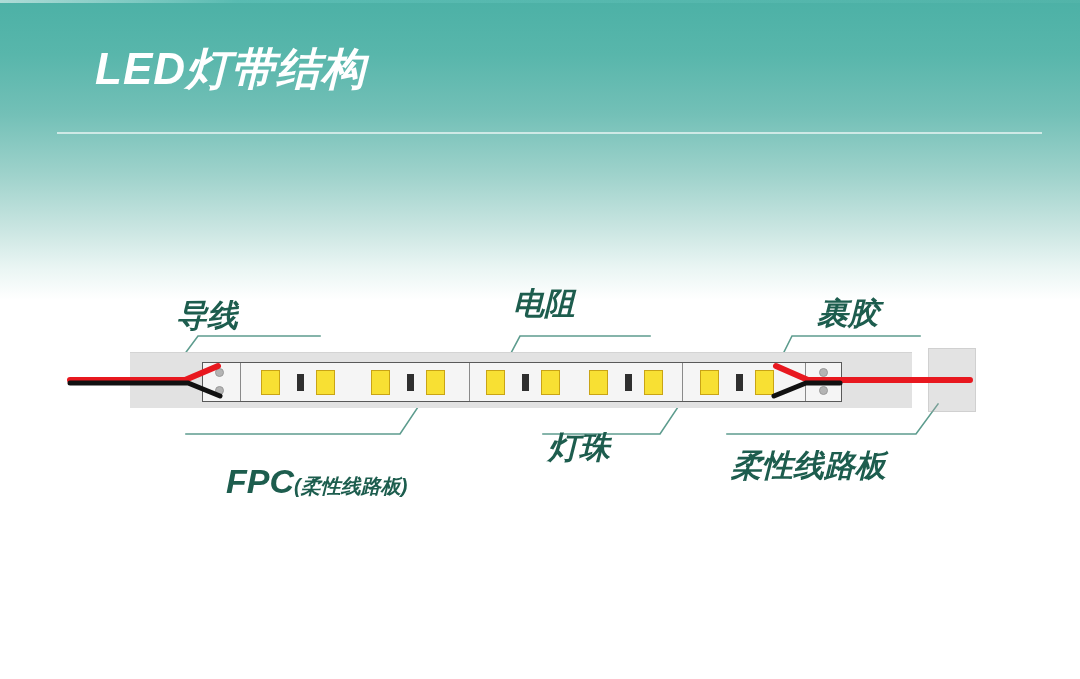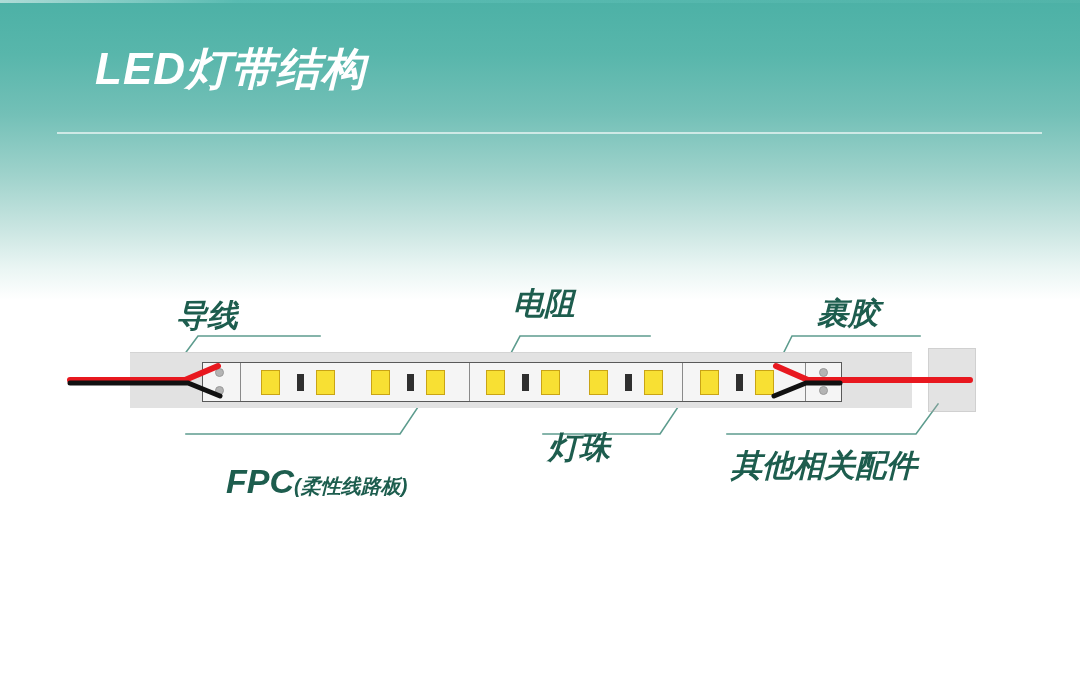--- a/index.html
+++ b/index.html
@@ -194,21 +194,21 @@
       <path d="M 727,434 L 916,434 L 938,404"></path>
     </g>
   </svg>
 
   <div class="callout-label" style="left:176px; top:300px;">导线</div>
   <div class="callout-label" style="left:513px; top:288px;">电阻</div>
   <div class="callout-label" style="left:817px; top:298px;">裹胶</div>
 
   <div class="callout-label latin" style="left:190px; top:464px;margin-left:36px;"><span>FPC</span><span class="sub">(柔性线路板)</span></div>
   <div class="callout-label" style="left:548px; top:432px;">灯珠</div>
-  <div class="callout-label" style="left:731px; top:450px;">其他相关配件</div>
+  <div class="callout-label" style="left:731px; top:450px;">柔性线路板</div>
 
   <div id="strip-wrap">
 
     <div id="strip-sleeve"></div>
     <div id="end-cap"></div>
 
     <div id="pcb">
 
       <div class="solder-pad" style="left:12px; top:5px;"></div>
       <div class="solder-pad" style="left:12px; top:23px;"></div>

